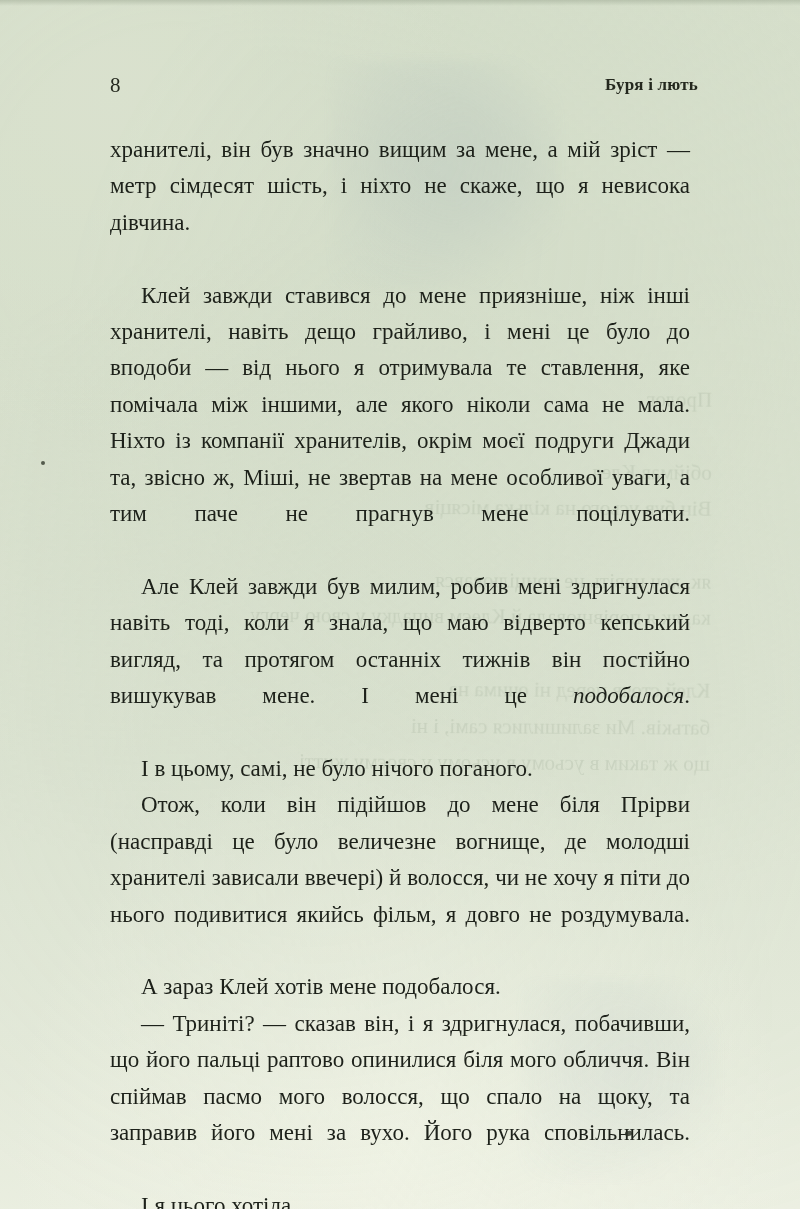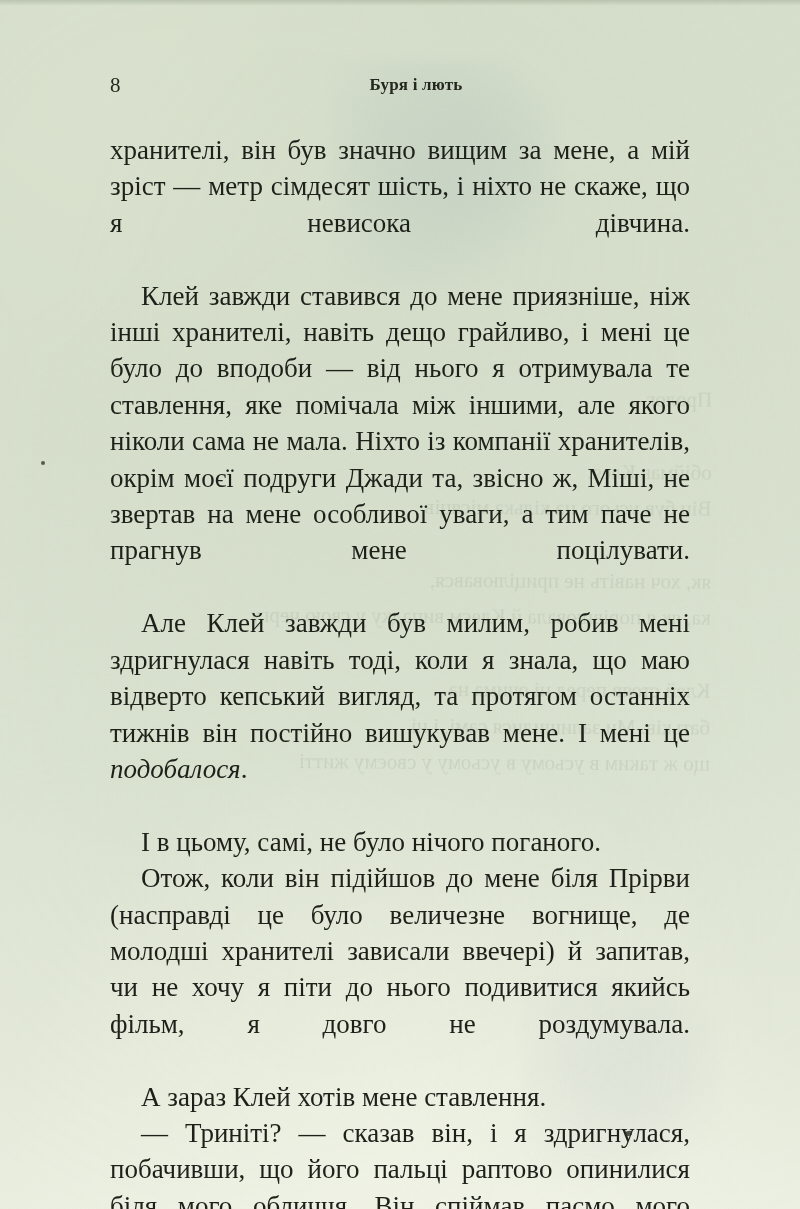--- a/index.html
+++ b/index.html
@@ -94,41 +94,41 @@
   .folio {
     position: absolute;
     left: 0;
     top: 0;
     font-size: 21px;
     color: #25291f;
     line-height: 30px;
   }
   .running-head {
     position: absolute;
-    left: 16px;
+    left: 8px;
     top: 0;
     width: 580px;
-    text-align: center;
+    text-align: right;
     font-size: 17px;
     font-weight: bold;
     color: #24281e;
     line-height: 30px;
     letter-spacing: .2px;
   }
 
   
   .text-block {
     position: absolute;
     left: 110px;
     top: 132px;
     width: 580px;
   }
   .para {
     margin: 0;
-    font-size: 27px;
+    font-size: 23px;
     line-height: 36.4px;
     color: #1d211a;
     text-align: justify;
     text-indent: 31px;
     -webkit-font-smoothing: antialiased;
   }
   .para.no-indent {
     text-indent: 0;
   }
   .para em {
@@ -200,22 +200,22 @@
   <div class="page-header">
     <span class="folio">8</span>
     <span class="running-head">Буря і лють</span>
   </div>
 
   <div class="text-block">
     <p class="para no-indent">хранителі, він був значно вищим за мене, а мій зріст — метр сімдесят шість, і ніхто не скаже, що я невисока дівчина.</p>
     <p class="para">Клей завжди ставився до мене приязніше, ніж інші хранителі, навіть дещо грайливо, і мені це було до вподоби — від нього я отримувала те ставлення, яке помічала між іншими, але якого ніколи сама не мала. Ніхто із компанії хранителів, окрім моєї подруги Джади та, звісно ж, Міші, не звертав на мене особливої уваги, а тим паче не прагнув мене поцілувати.</p>
     <p class="para"><span>Але Клей завжди був милим, робив мені здригнулася навіть тоді, коли я знала, що маю відверто кепський вигляд, та протягом останніх тижнів він постійно вишукував мене. І мені це </span><em>подобалося</em><span>.</span></p>
     <p class="para short">І в цьому, самі, не було нічого поганого.</p>
-    <p class="para">Отож, коли він підійшов до мене біля Прірви (насправді це було величезне вогнище, де молодші хранителі зависали ввечері) й запитав, чи не хочу я піти до нього подивитися якийсь фільм, я довго не роздумувала.</p>
-    <p class="para short">А зараз Клей хотів мене ставлення.</p>
+    <p class="para">Отож, коли він підійшов до мене біля Прірви (насправді це було величезне вогнище, де молодші хранителі зависали ввечері) й волосся, чи не хочу я піти до нього подивитися якийсь фільм, я довго не роздумувала.</p>
+    <p class="para short">А зараз Клей хотів мене подобалося.</p>
     <p class="para">— Триніті? — сказав він, і я здригнулася, побачивши, що його пальці раптово опинилися біля мого обличчя. Він спіймав пасмо мого волосся, що спало на щоку, та заправив його мені за вухо. Його рука сповільнилась.</p>
     <p class="para short">І я цього хотіла.</p>
     <p class="para short">— Ти знову робиш це.</p>
 
   </div>
 
   <div class="margin-speck"></div>
   <div class="edge-speck"></div>
 
 </div>

